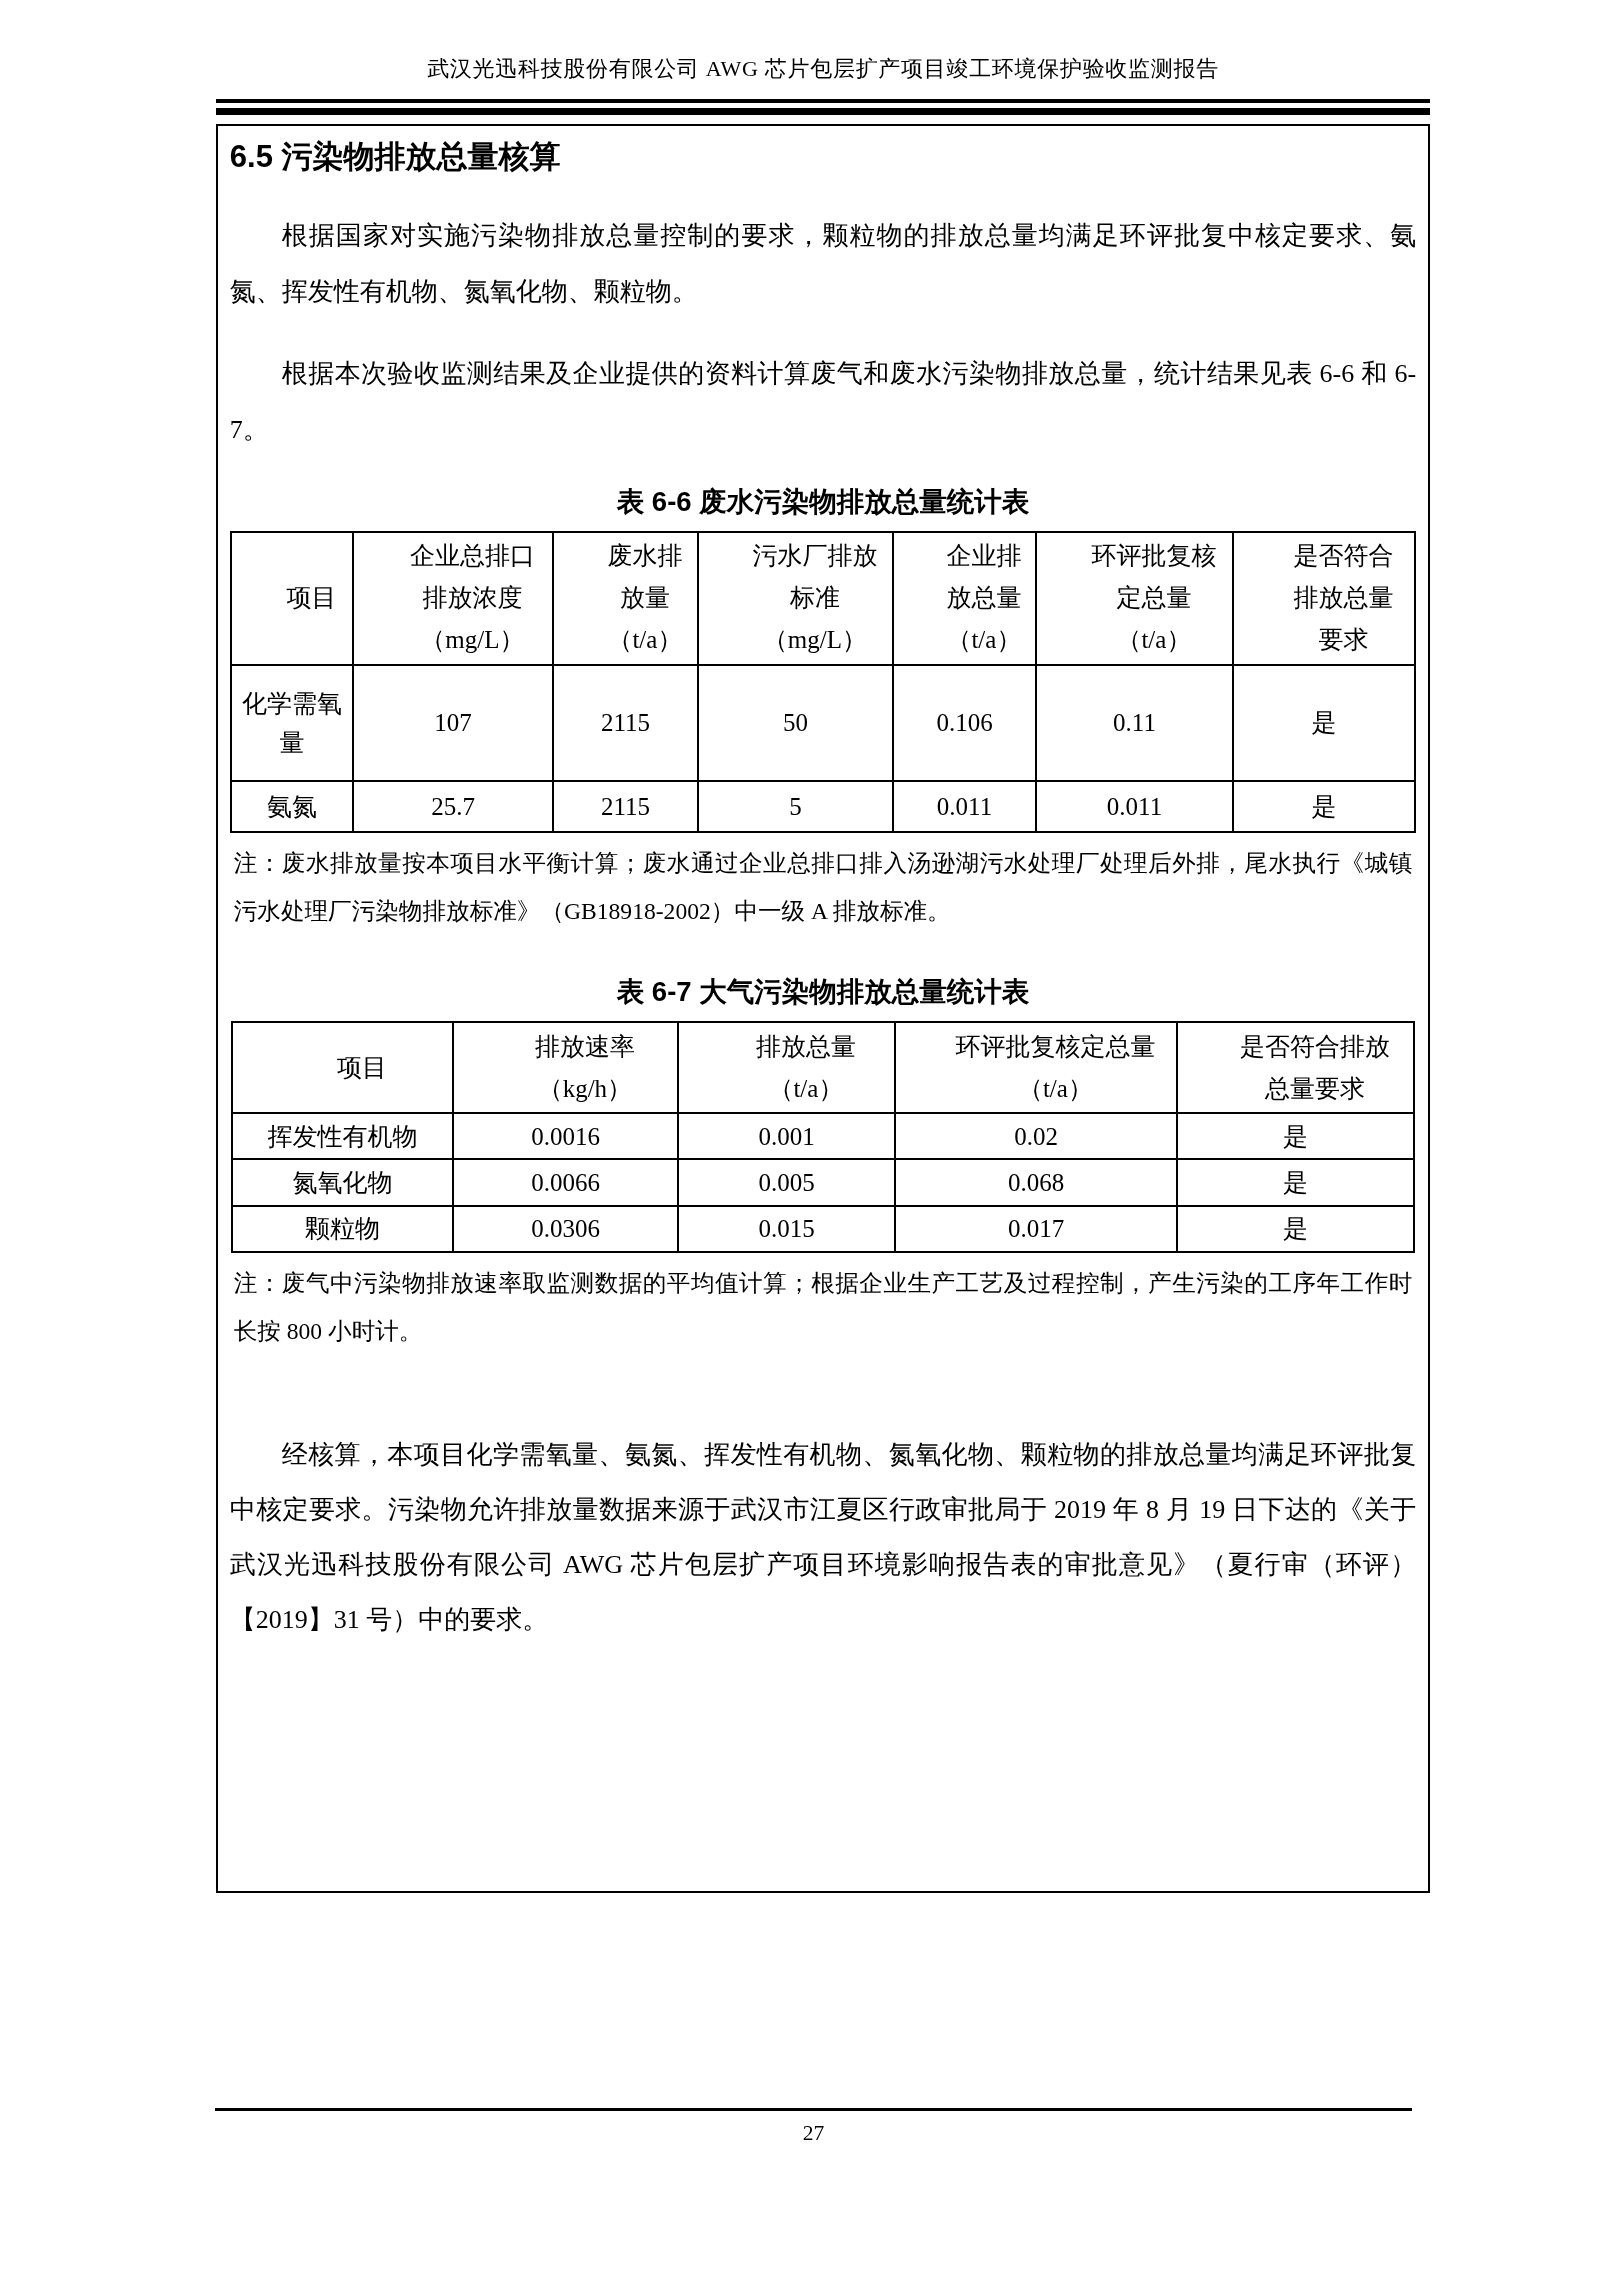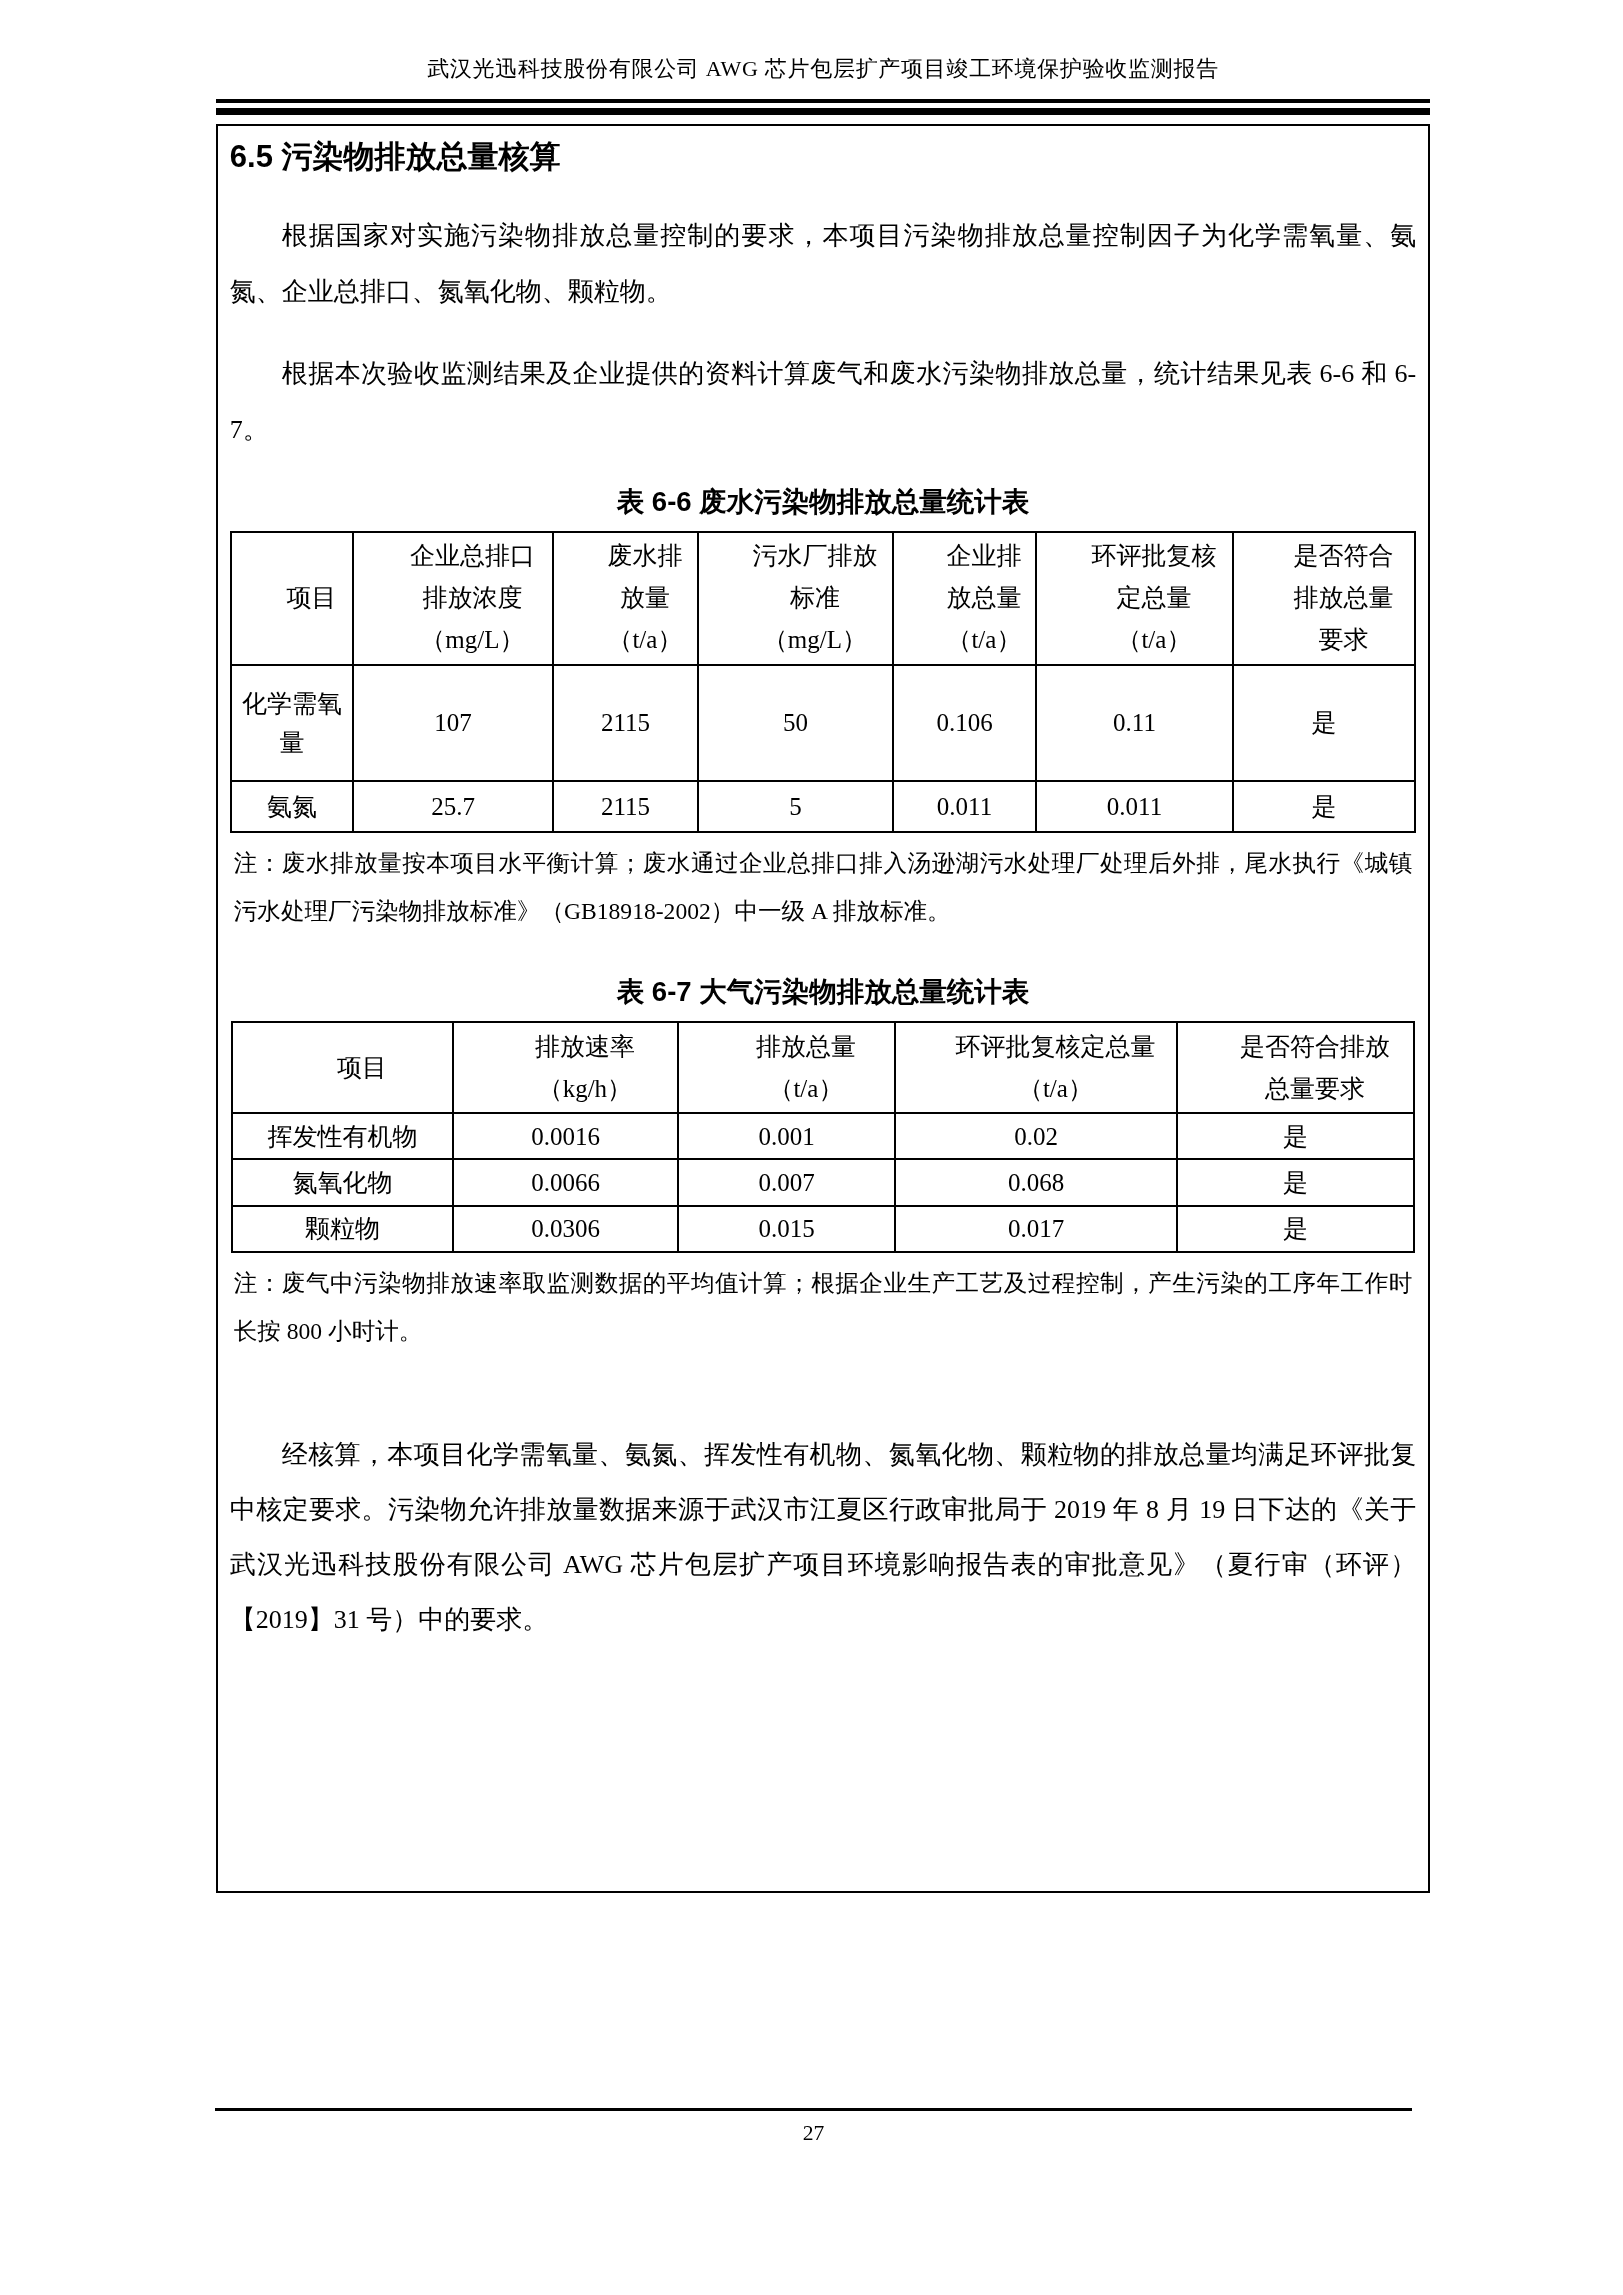--- a/index.html
+++ b/index.html
@@ -106,21 +106,21 @@
   <div class="running-header">
     <div class="header-title">武汉光迅科技股份有限公司 AWG 芯片包层扩产项目竣工环境保护验收监测报告</div>
     <div class="rule-thin"></div>
     <div class="rule-thick"></div>
   </div>
 
   <div class="content-box">
 
     <div class="section-heading">6.5 污染物排放总量核算</div>
 
-    <p class="para">根据国家对实施污染物排放总量控制的要求，本项目污染物排放总量控制因子为化学需氧量、氨氮、企业总排口、氮氧化物、颗粒物。</p>
+    <p class="para">根据国家对实施污染物排放总量控制的要求，颗粒物的排放总量均满足环评批复中核定要求、氨氮、挥发性有机物、氮氧化物、颗粒物。</p>
     <p class="para">根据本次验收监测结果及企业提供的资料计算废气和废水污染物排放总量，统计结果见表 6-6 和 6-7。</p>
 
     <div class="table-caption">表 6-6 废水污染物排放总量统计表</div>
 
     <table class="data-table t66">
       <colgroup>
         <col style="width:122px">
           <col style="width:200px">
           <col style="width:145px">
         <col style="width:195px">
@@ -202,21 +202,21 @@
         <tr>
           <td>挥发性有机物</td>
           <td>0.0016</td>
           <td>0.001</td>
           <td>0.02</td>
           <td>是</td>
         </tr>
         <tr>
           <td>氮氧化物</td>
           <td>0.0066</td>
-          <td>0.007</td>
+          <td>0.005</td>
           <td>0.068</td>
           <td>是</td>
         </tr>
         <tr>
           <td>颗粒物</td>
           <td>0.0306</td>
           <td>0.015</td>
           <td>0.017</td>
           <td>是</td>
         </tr>

